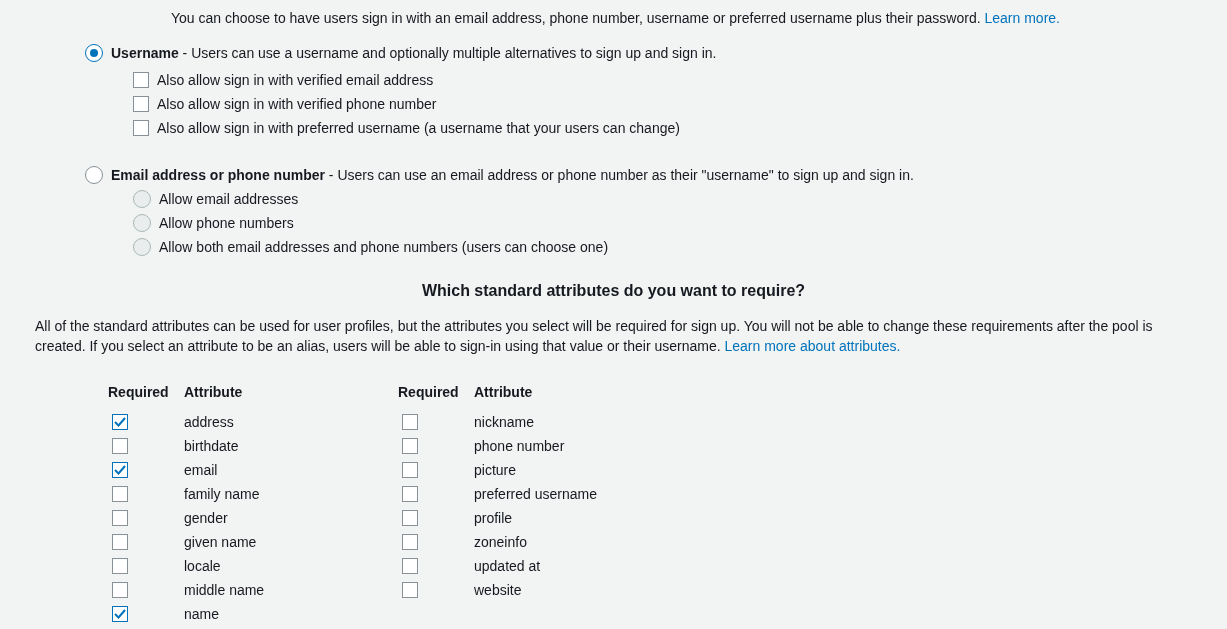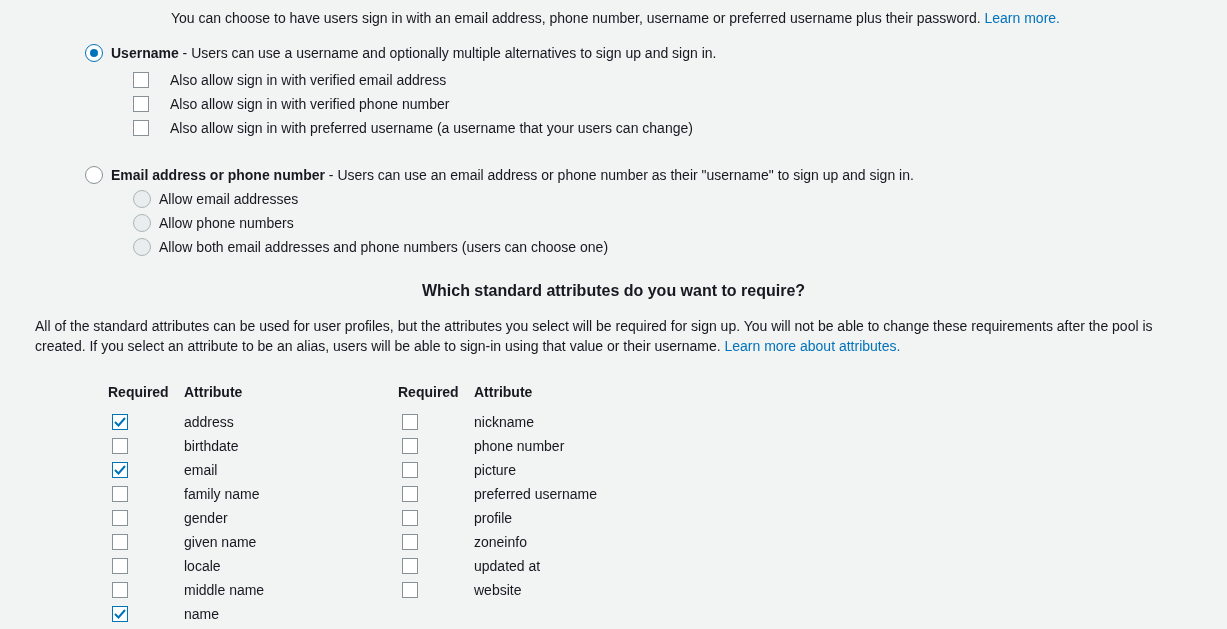--- a/index.html
+++ b/index.html
@@ -56,21 +56,21 @@
     font-weight: 700;
   }
   .opt-desc {
     font-weight: 400;
   }
   .sub-opts {
     margin-left: 48px;
     margin-top: 8px;
     margin-bottom: 28px;
   }
-  .sub-opts .opt-row { margin-bottom: 4px; line-height: 20px; gap: 13px; }
+  .sub-opts .opt-row { margin-bottom: 4px; line-height: 20px; }
   .sub-opts2 {
     margin-left: 48px;
   }
   .cb {
     width: 14px; height: 14px;
     border: 1px solid #879196;
     background: #fff;
     margin-right: 8px;
     flex-shrink: 0;
     display: flex;

